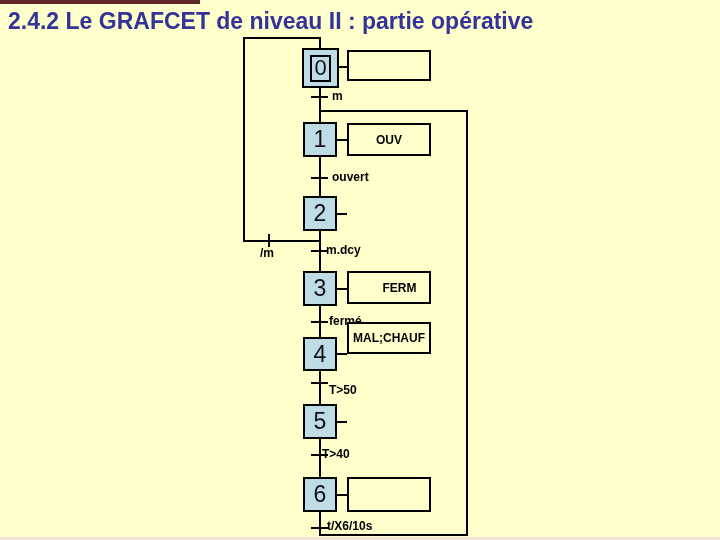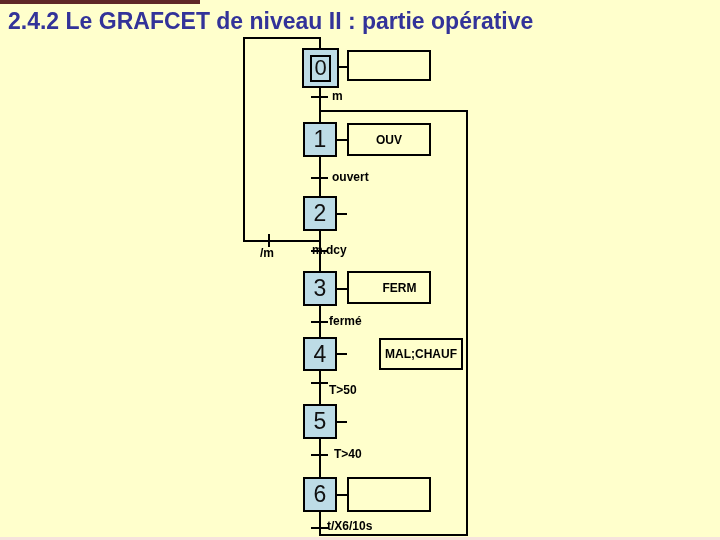--- a/index.html
+++ b/index.html
@@ -76,30 +76,30 @@
   <div class="hline" style="left:337px;top:421px;width:10px;height:2px;"></div>
   <div class="hline" style="left:337px;top:494px;width:10px;height:2px;"></div>
 
   <div class="tick-h" style="left:311px;top:96px;"></div>
   <div class="tlabel" style="left:332px;top:89px;">m</div>
 
   <div class="tick-h" style="left:311px;top:177px;"></div>
   <div class="tlabel" style="left:332px;top:170px;">ouvert</div>
 
   <div class="tick-h" style="left:311px;top:250px;"></div>
-  <div class="tlabel" style="left:312px;top:243px;">m.dcy</div>
+  <div class="tlabel" style="left:326px;top:243px;">m.dcy</div>
 
   <div class="tick-h" style="left:311px;top:321px;"></div>
   <div class="tlabel" style="left:329px;top:314px;">fermé</div>
 
   <div class="tick-h" style="left:311px;top:382px;"></div>
   <div class="tlabel" style="left:329px;top:359px;margin-top:24px;">T&gt;50</div>
 
   <div class="tick-h" style="left:311px;top:454px;"></div>
-  <div class="tlabel" style="left:334px;top:447px;">T&gt;40</div>
+  <div class="tlabel" style="left:322px;top:447px;">T&gt;40</div>
 
   <div class="tick-h" style="left:311px;top:527px;"></div>
   <div class="tlabel" style="left:327px;top:519px;">t/X6/10s</div>
 
   <div class="tick-v" style="left:268px;top:234px;"></div>
   <div class="tlabel" style="left:260px;top:246px;">/m</div>
 
   <div class="step-initial">
     <div class="step-initial-inner">0</div>
   </div>
@@ -121,21 +121,21 @@
   <div class="step" style="top:271px;">
     <span>3</span>
   </div>
   <div class="action" style="top:271px;height:33px;padding-left:21px;">
     <span>FERM</span>
   </div>
 
   <div class="step" style="top:337px;height:34px;">
     <span>4</span>
   </div>
-  <div class="action" style="top:338px;height:32px;margin-left:32px;">
+  <div class="action" style="top:322px;height:32px;">
     <span>MAL;CHAUF</span>
   </div>
 
   <div class="step" style="top:404px;">
     <span>5</span>
   </div>
 
   <div class="step" style="top:477px;">
     <span>6</span>
   </div>

